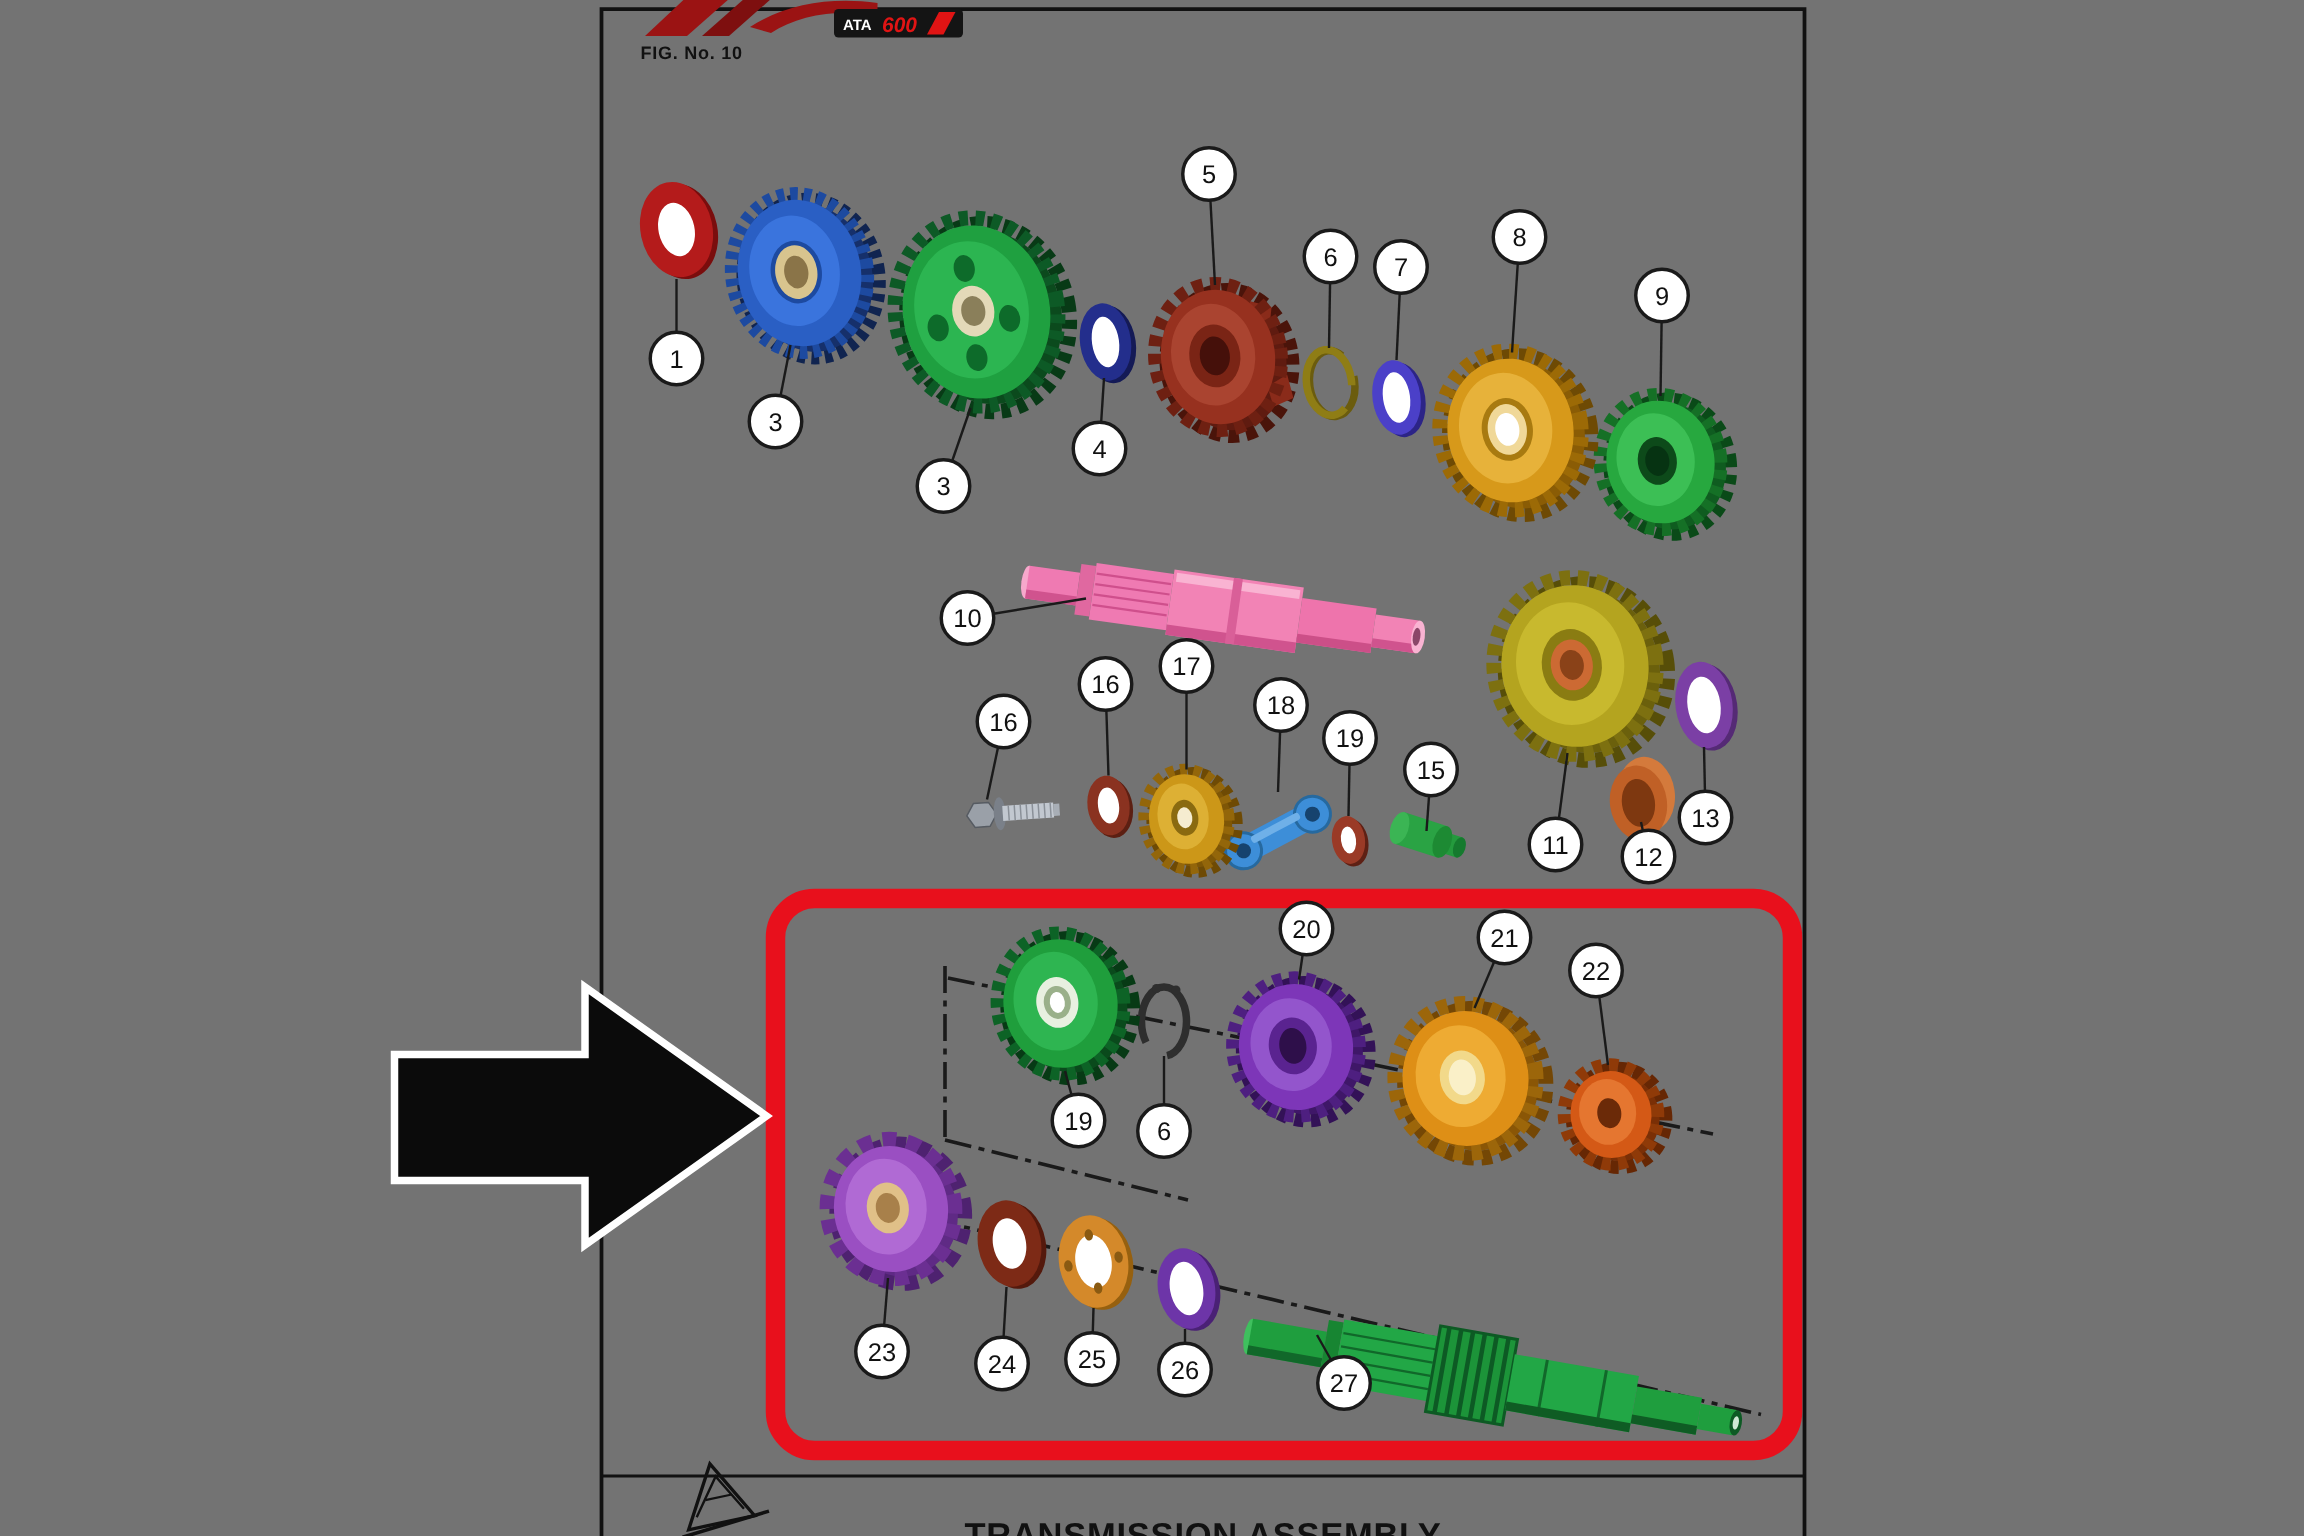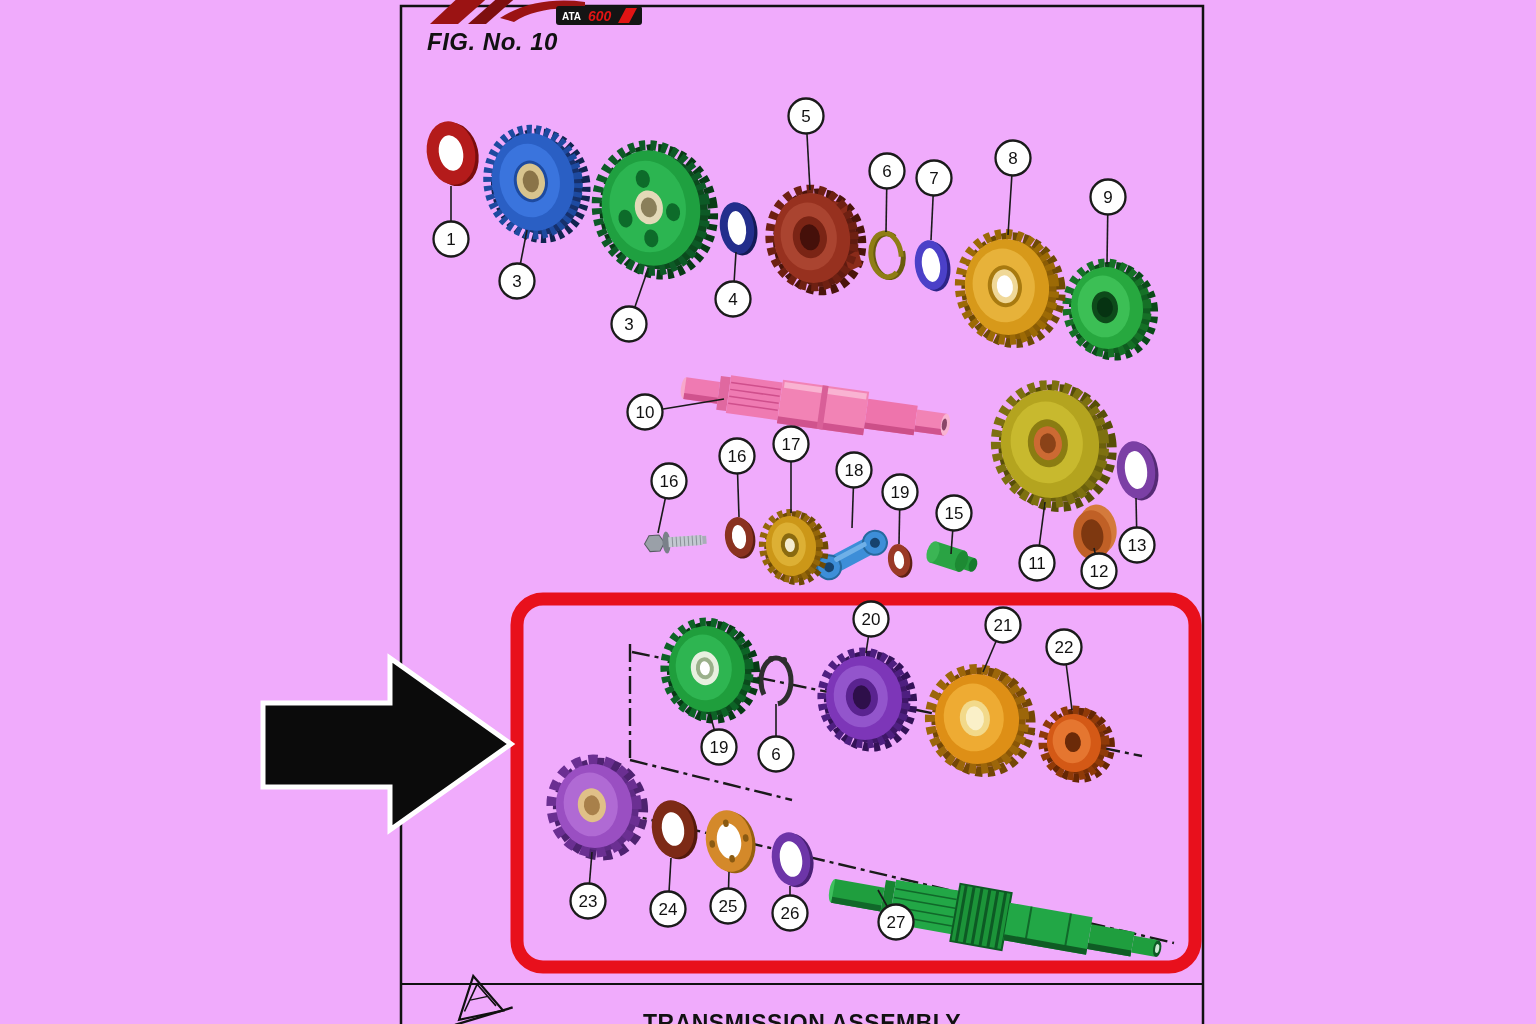--- a/index.html
+++ b/index.html
@@ -1,19 +1,19 @@
 <!DOCTYPE html>
 <html><head>
 <meta charset="utf-8">
 <style>
   html,body{margin:0;padding:0;background:#fff;}
-  .canvas{position:relative;width:1536px;height:1024px;background:#f0abfc;overflow:hidden;
+  .canvas{position:relative;width:1536px;height:1024px;background:#737373;overflow:hidden;
           font-family:"Liberation Sans",sans-serif;color:#111;}
   .canvas svg{position:absolute;left:0;top:0;}
-  .fig-label{position:absolute;left:427px;top:28px;font-size:24px;font-weight:bold;letter-spacing:.5px;font-style:italic;}
+  .fig-label{position:absolute;left:427px;top:28px;font-size:12px;font-weight:bold;letter-spacing:.5px;}
   .title{position:absolute;left:401px;top:994px;width:802px;text-align:center;
          font-size:23px;font-weight:bold;letter-spacing:.5px;margin-top:16px;}
   .callout circle{fill:#ffffff;stroke:#1a1a1a;stroke-width:2.3;}
   .callout line{stroke:#1a1a1a;stroke-width:1.6;}
   .callout text{font-family:"Liberation Sans",sans-serif;font-size:17px;fill:#111;text-anchor:middle;}
   .axis{stroke:#1a1a1a;stroke-width:2.4;fill:none;stroke-dasharray:18 5 4 5;}
   .logo-txt{font-family:"Liberation Sans",sans-serif;font-weight:bold;}
 </style>
 </head>
 <body>

